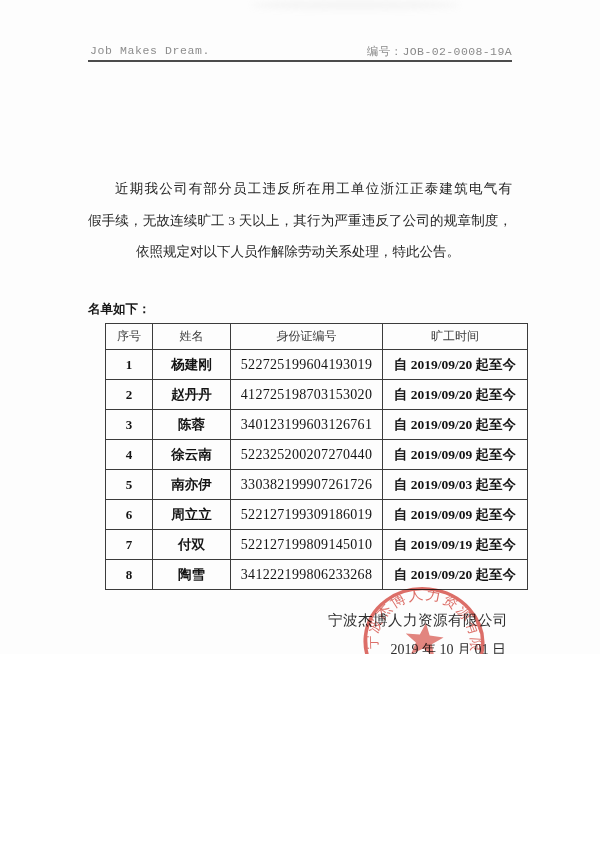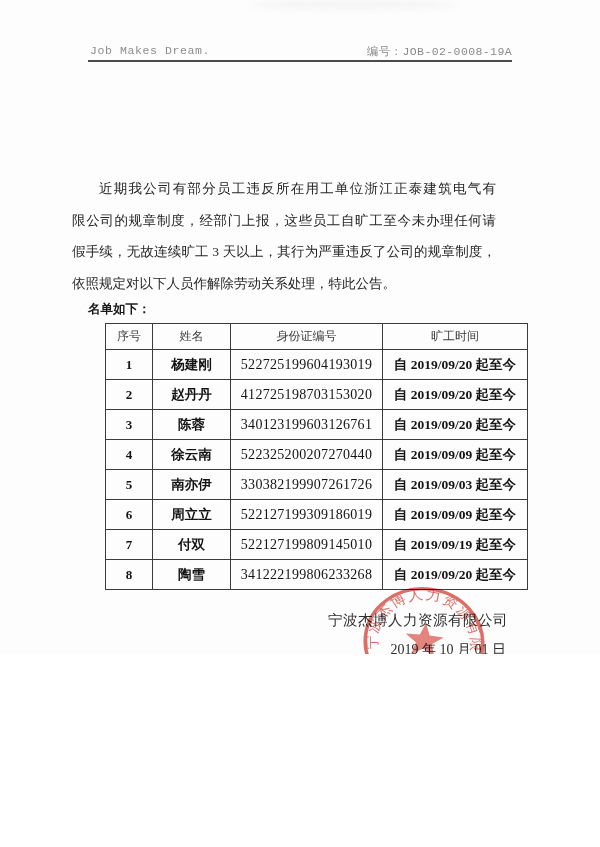--- a/index.html
+++ b/index.html
@@ -17,24 +17,24 @@
   .hdr-docno{position:absolute;right:88px;top:44px;
     font-family:"Liberation Mono","DejaVu Sans Mono",monospace;
     font-size:11.5px;letter-spacing:0.4px;color:#8a8a8a;}
   .hdr-rule{position:absolute;left:88px;top:60px;width:424px;height:0;
     border-top:2px solid #4c4c4c;}
   
   .title{position:absolute;left:0;top:106px;width:600px;margin:0;text-align:center;
     font-family:"Liberation Sans","DejaVu Sans",sans-serif;
     font-size:23px;font-weight:bold;letter-spacing:2px;color:#1c1c1c;}
   
-  .para{position:absolute;left:72px;top:173px;width:424px;}
+  .para{position:absolute;left:88px;top:173px;width:424px;}
   .pline{height:31.5px;line-height:31.5px;font-size:13.5px;color:#252525;
     text-align:justify;text-align-last:justify;white-space:nowrap;overflow:visible;}
-  .pline.short{text-align-last:left;}
+  .pline.short{text-align-last:left;margin-left:48px;}
   .pline.indent{text-indent:27px;}
   .list-label{position:absolute;left:88px;top:301px;
     font-family:"Liberation Sans","DejaVu Sans",sans-serif;
     font-size:12.5px;font-weight:bold;color:#181818;}
   
   table.roster{position:absolute;left:105px;top:323px;width:422px;
     border-collapse:collapse;table-layout:fixed;}
   table.roster col.c0{width:47px;}
   table.roster col.c1{width:78px;}
   table.roster col.c2{width:152px;}
@@ -71,21 +71,20 @@
 
   <div class="smudge"></div>
 
   <div class="hdr-slogan">Job Makes Dream.</div>
   <div class="hdr-docno">编号：JOB-02-0008-19A</div>
   <div class="hdr-rule"></div>
 
 
   <div class="para">
     <div class="pline indent">近期我公司有部分员工违反所在用工单位浙江正泰建筑电气有</div>
-    <div class="pline">限公司的规章制度，经部门上报，这些员工自旷工至今未办理任何请</div>
     <div class="pline">假手续，无故连续旷工 3 天以上，其行为严重违反了公司的规章制度，</div>
     <div class="pline short">依照规定对以下人员作解除劳动关系处理，特此公告。</div>
   </div>
 
   <div class="list-label">名单如下：</div>
 
   <table class="roster">
     <colgroup>
       <col class="c0">
         <col class="c1">

